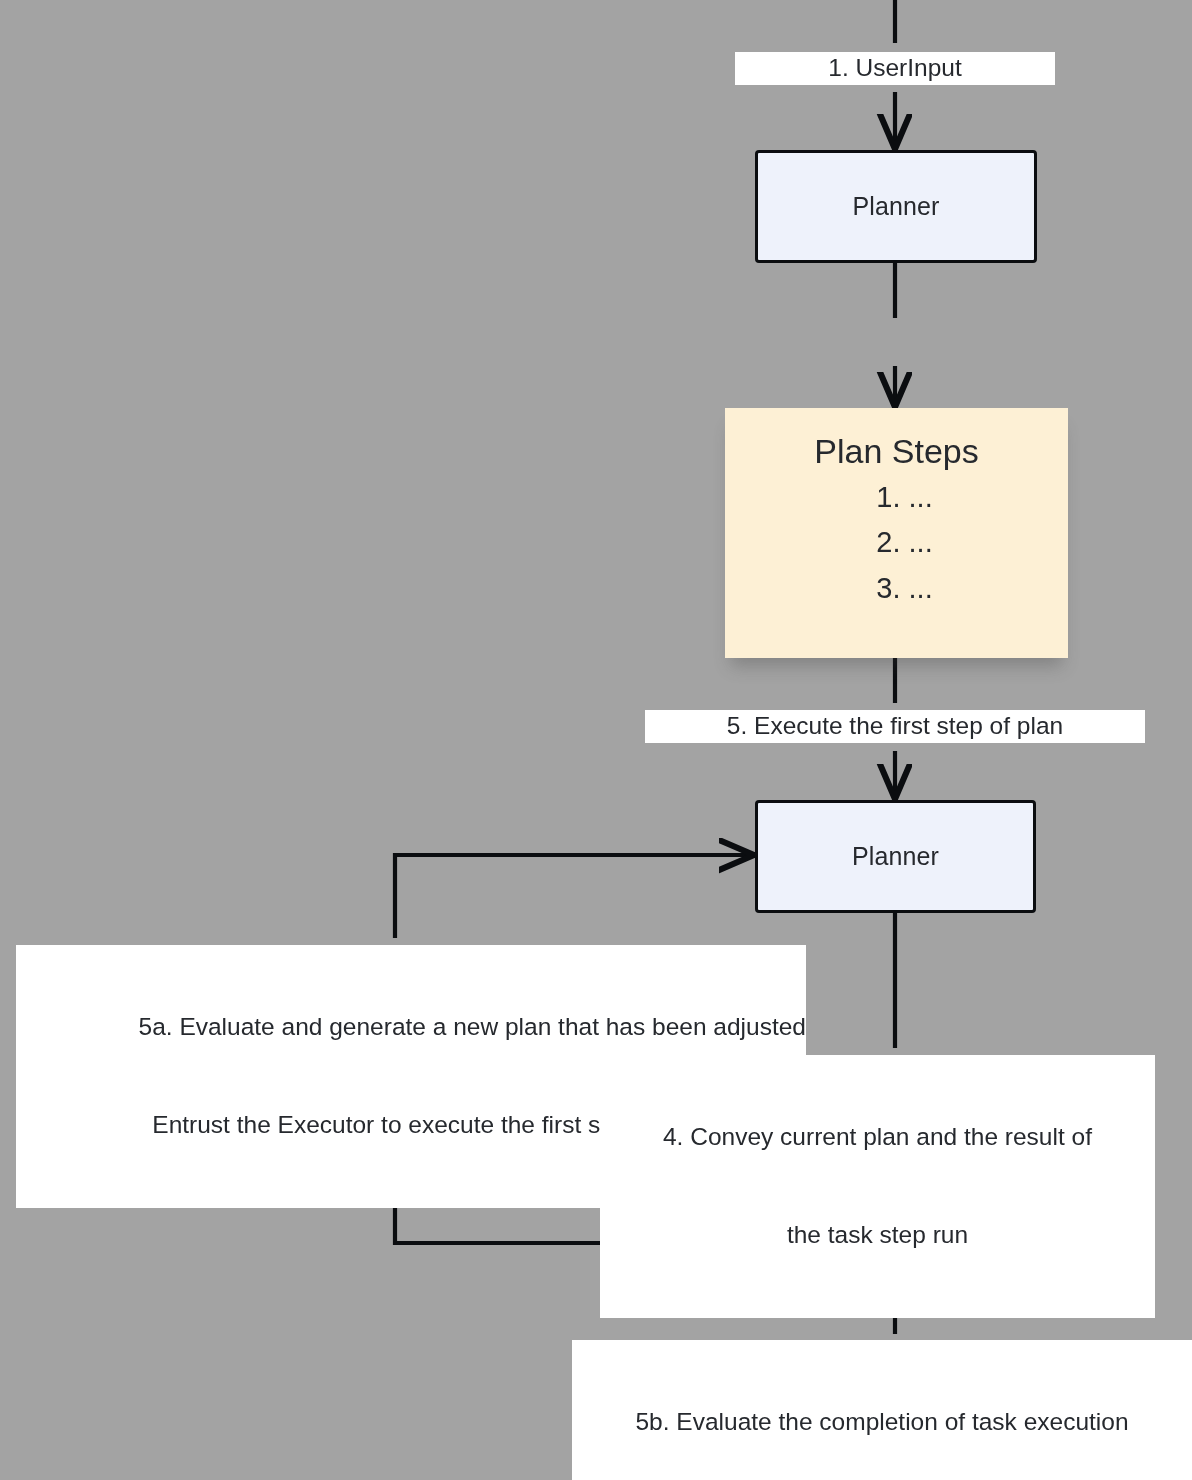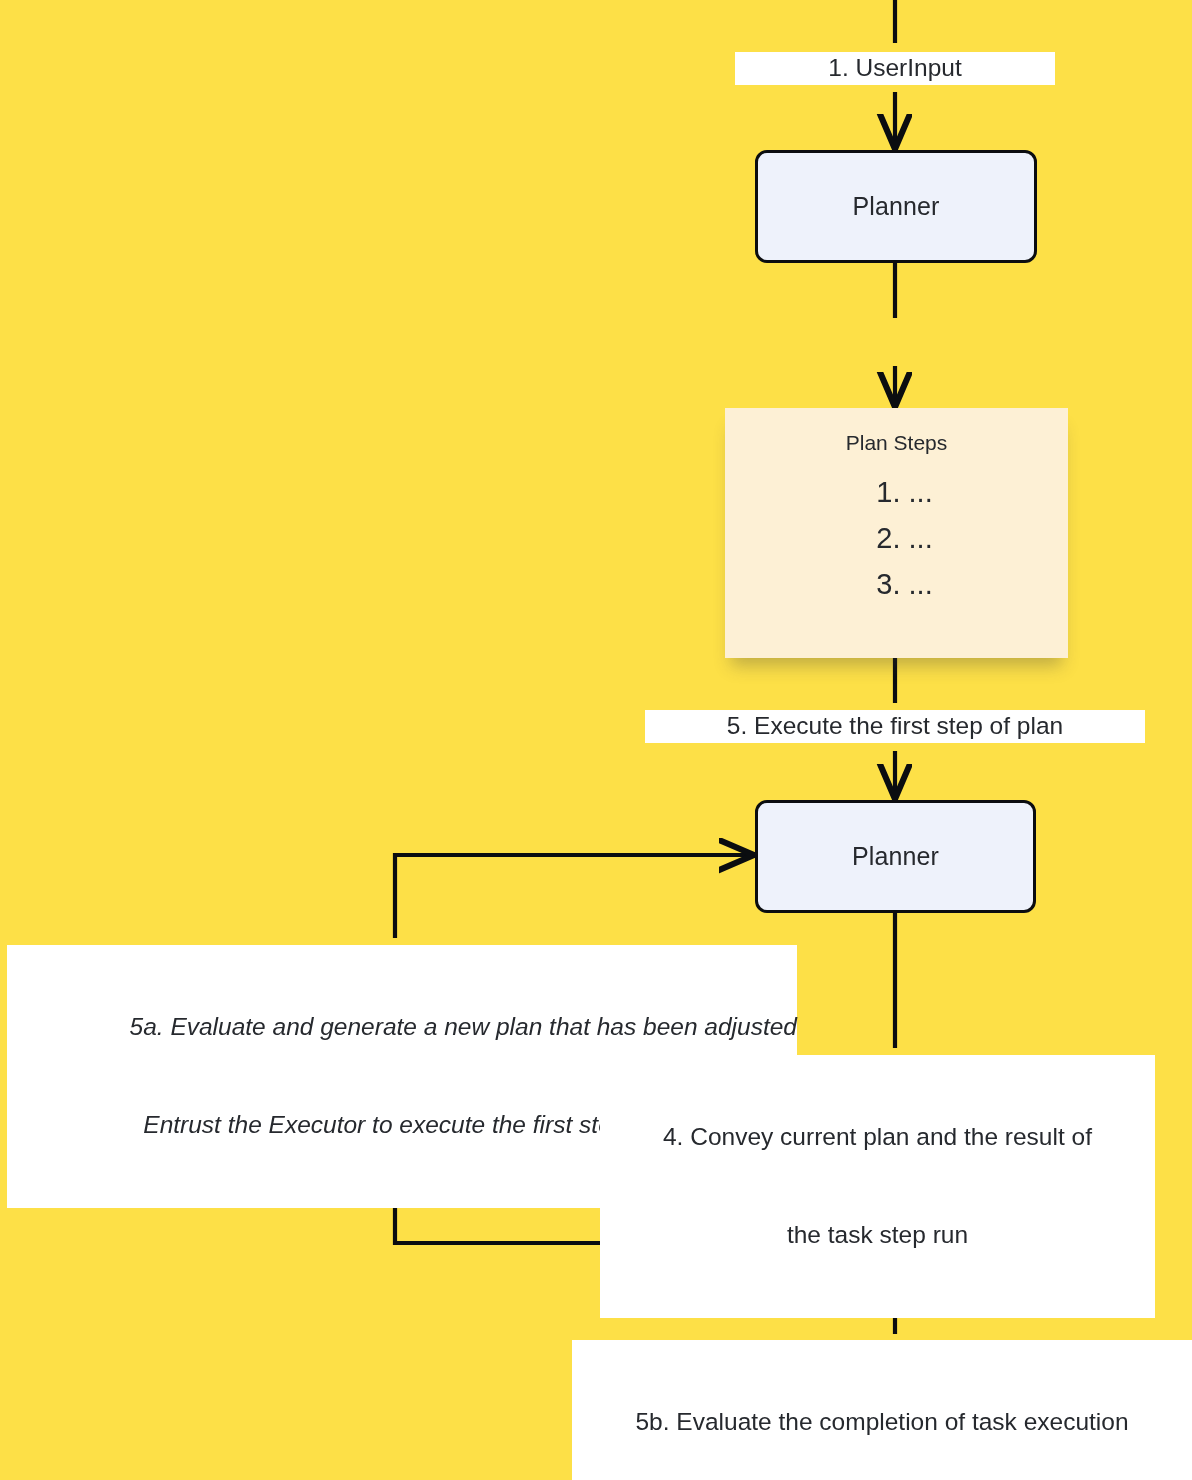--- a/index.html
+++ b/index.html
@@ -9,21 +9,21 @@
     background: #ffffff;
   }
   body {
     font-family: "Liberation Sans", sans-serif;
     color: #26292e;
   }
   #canvas {
     position: relative;
     width: 1192px;
     height: 1480px;
-    background: #fde047;
+    background: #a3a3a3;
     overflow: hidden;
   }
   svg#edges {
     position: absolute;
     left: 0;
     top: 0;
     width: 1192px;
     height: 1480px;
     pointer-events: none;
   }
@@ -36,21 +36,21 @@
     align-items: center;
     justify-content: center;
     font-size: 25px;
     letter-spacing: 0.1px;
     color: #26292e;
     z-index: 3;
   }
   .node.proc {
     background: #eef2fb;
     border: 3.5px solid #0b0d10;
-    border-radius: 12px;
+    border-radius: 4px;
   }
 
   #node-planner  { left: 755px; top: 150px;  width: 282px; height: 113px; }
   #node-executor { left: 755px; top: 800px;  width: 281px; height: 113px; }
   #node-replanner{ left: 755px; top: 1188px; width: 281px; height: 111px; }
 
   
   #node-plansteps {
     position: absolute;
     left: 725px;
@@ -61,24 +61,24 @@
     box-shadow: 0 14px 16px -6px rgba(60,60,60,0.30);
     z-index: 3;
     display: flex;
     flex-direction: column;
     align-items: center;
     justify-content: flex-start;
     padding-top: 22px;
     box-sizing: border-box;
   }
   #node-plansteps .ps-title {
-    font-size: 21px;
+    font-size: 34px;
     color: #26292e;
     line-height: 1.25;
-    margin-bottom: 14px;
+    margin-bottom: 2px;
   }
   #node-plansteps .ps-list {
     display: flex;
     flex-direction: column;
     align-items: flex-start;
     margin-left: 16px;
   }
   #node-plansteps .ps-item {
     font-size: 29px;
     color: #26292e;
@@ -94,21 +94,21 @@
     white-space: pre;
     z-index: 4;
     background: #ffffff;
   }
   .edge-label.center { text-align: center; }
   .edge-label.right  { text-align: right;  }
 
   #lbl-1  { left: 735px; top: 52px;   width: 320px; }
   #lbl-2  { left: 640px; top: 325px;  width: 510px; }
   #lbl-3  { left: 645px; top: 710px;  width: 500px; }
-  #lbl-5a { left: 7px;   top: 945px;  width: 790px; font-style: italic; }
+  #lbl-5a { left: 16px;   top: 945px;  width: 790px; }
   #lbl-4  { left: 600px; top: 1055px; width: 555px; }
   #lbl-5b { left: 572px; top: 1340px; width: 620px; }
 </style>
 </head>
 <body>
 
 <div id="canvas">
 
   <svg id="edges" viewBox="0 0 1192 1480" xmlns="http://www.w3.org/2000/svg">
     <defs>

